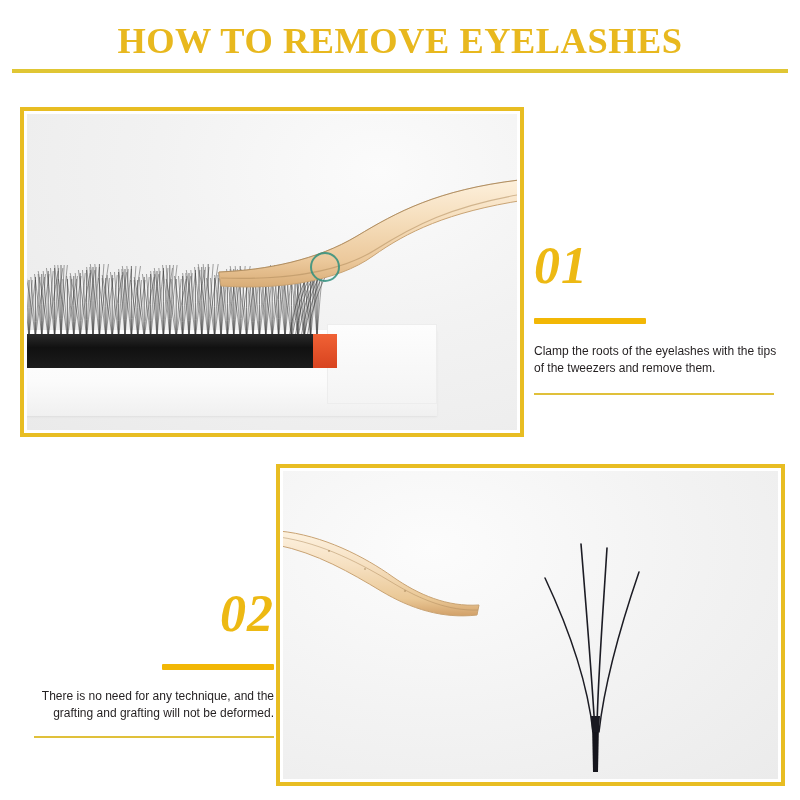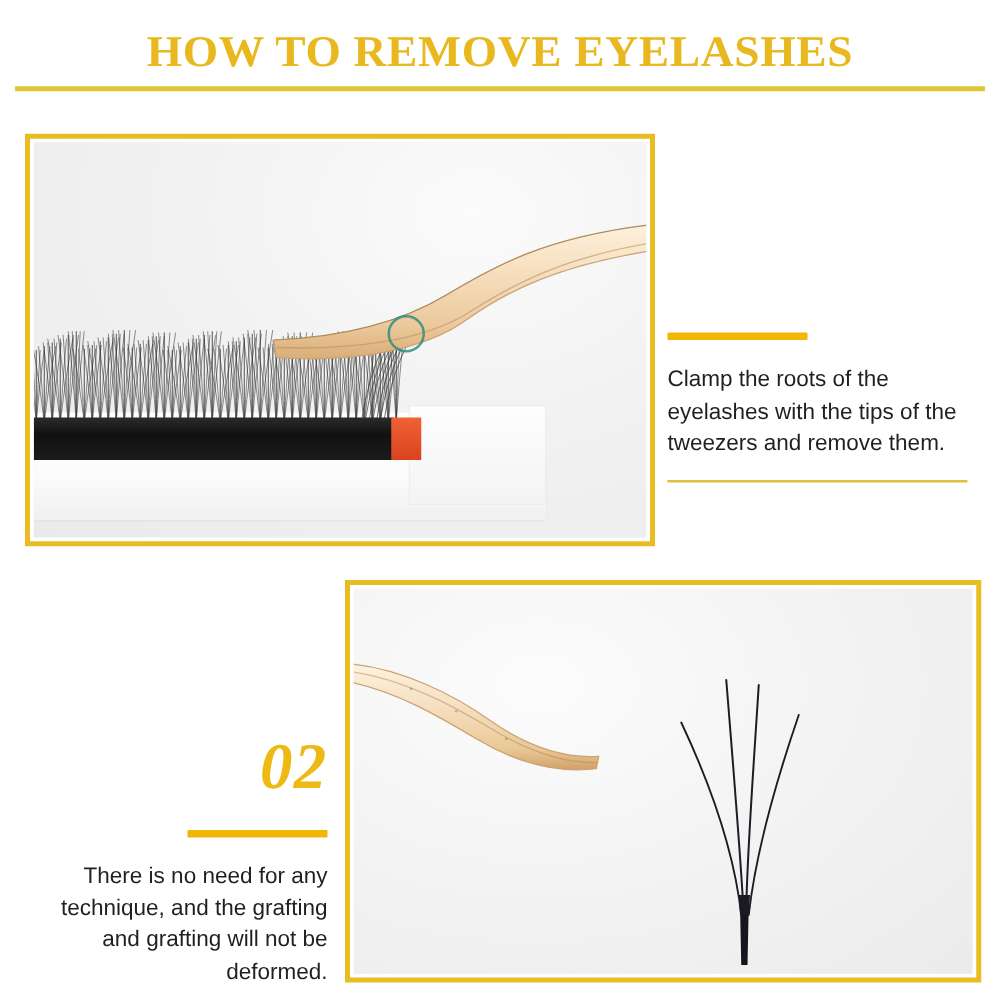--- a/index.html
+++ b/index.html
@@ -126,38 +126,38 @@
     line-height: 1;
     letter-spacing: 1px;
   }
   .step-bar {
     height: 6px;
     background: #f2b705;
     border-radius: 1px;
   }
   .step-caption {
     font-family: "Liberation Sans", sans-serif;
-    font-size: 18px;
+    font-size: 12px;
     line-height: 1.42;
     color: #231f20;
   }
   .step-rule {
     height: 2px;
     background: #e0c03a;
   }
 
   
   #step-1 { left: 534px; top: 240px; width: 252px; }
   #step-1 .step-number { text-align: left; }
   #step-1 .step-bar   { width: 112px; margin-top: 26px; }
   #step-1 .step-caption { margin-top: 19px; text-align: left; }
   #step-1 .step-rule  { width: 240px; margin-top: 16px; }
 
   
-  #step-2 { left: 14px; top: 588px; width: 248px; }
+  #step-2 { left: 26px; top: 588px; width: 248px; }
   #step-2 .step-number { text-align: right; }
   #step-2 .step-bar   { width: 112px; margin-top: 24px; margin-left: auto; }
   #step-2 .step-caption { margin-top: 18px; text-align: right; }
   #step-2 .step-rule  { width: 240px; margin-top: 14px; margin-left: auto; }
 </style>
 </head>
 <body>
 
 <div id="page-title">HOW TO REMOVE EYELASHES</div>
 <div id="title-rule"></div>
@@ -430,20 +430,21 @@
                L 318 26 C 240 38 200 58 166 82 C 130 108 70 116 14 112 Z" fill="url(#goldA)" stroke="#c9a373" stroke-width="1"></path>
       <path d="M 14 104 C 70 106 130 100 168 76 C 206 52 244 32 316 20" fill="none" stroke="#b08c5d" stroke-width="1.1" opacity="0.55"></path>
       <path d="M 12 98 C 60 96 110 86 150 62 C 190 38 230 16 312 6" fill="none" stroke="#8c6f45" stroke-width="0.9" opacity="0.45"></path>
     </svg>
 
     <div class="highlight-circle" style="left:283px; top:138px;"></div>
   </div>
 </div>
 
 <div id="step-1" class="step-block">
+  <div class="step-number">01</div>
   <div class="step-bar"></div>
   <div class="step-caption">Clamp the roots of the eyelashes with the tips of the tweezers and remove them.</div>
   <div class="step-rule"></div>
 </div>
 
 <div id="photo-frame-2" class="photo-frame">
   <div class="photo-inner">
     <div class="photo-bg p2"></div>
 
     <svg class="tweezer-svg" style="left:-6px; top:58px;" width="300" height="140" viewBox="0 0 300 140">

